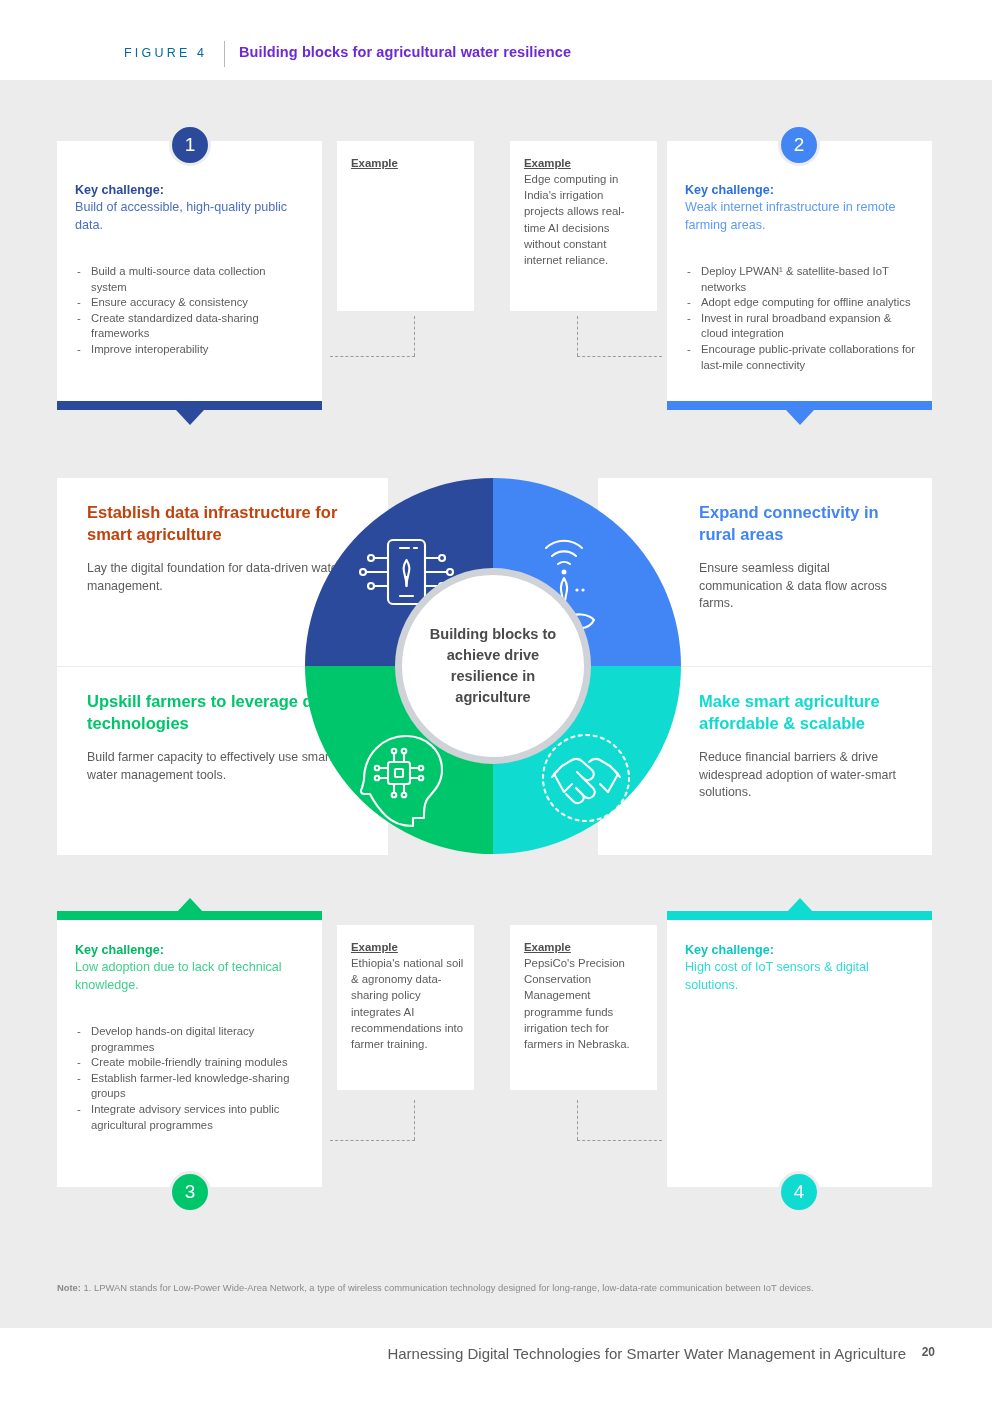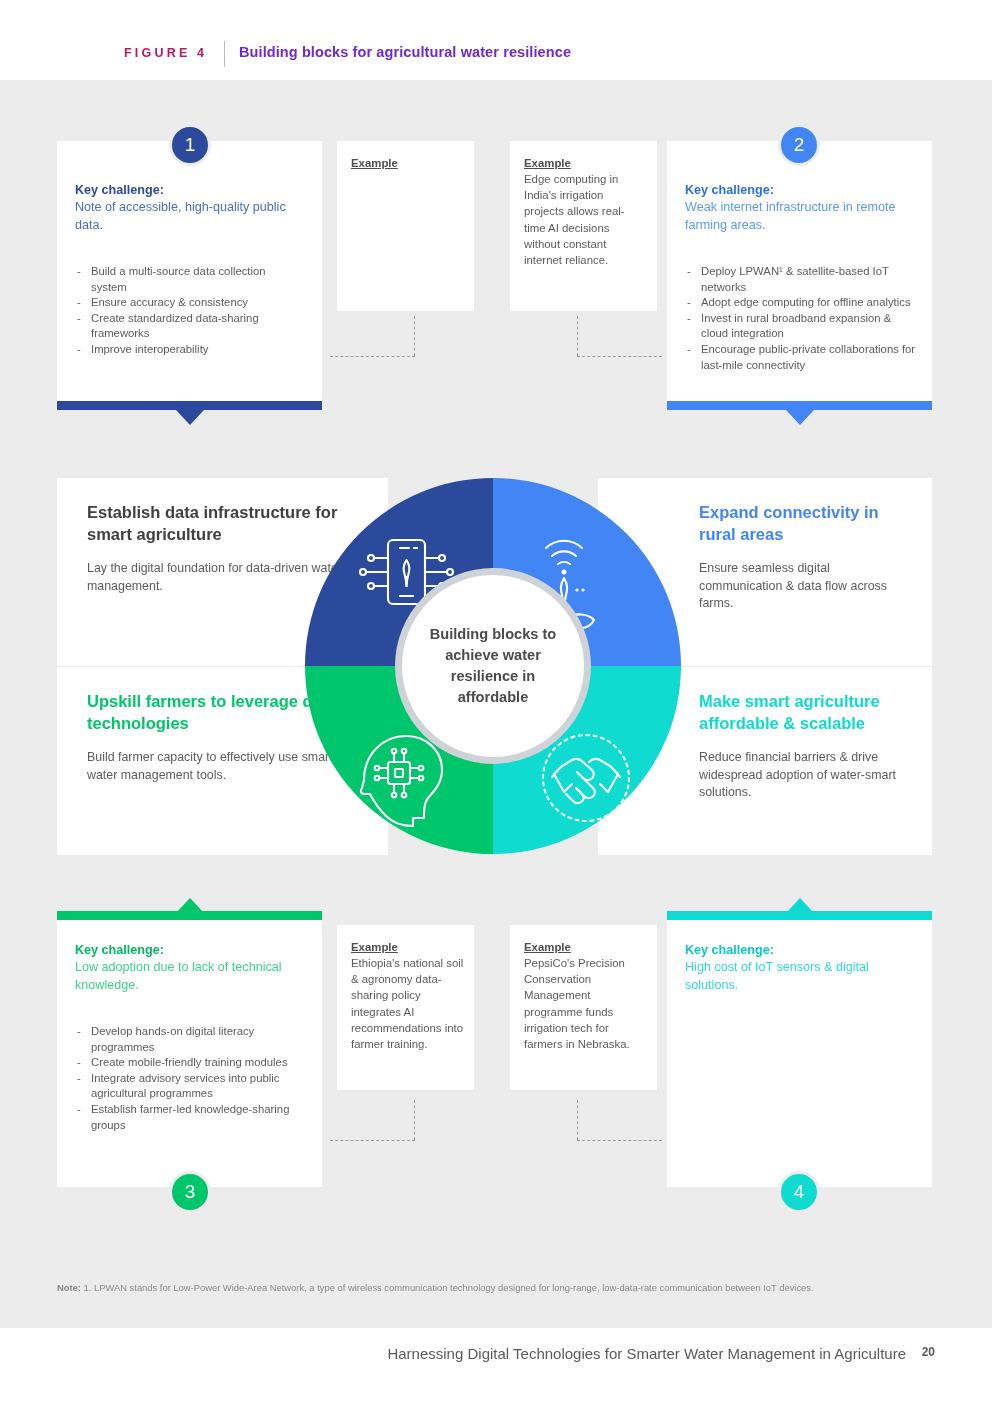--- a/index.html
+++ b/index.html
@@ -10,21 +10,21 @@
   }
   .page { position: relative; width: 992px; height: 1403px; background:#ececec; overflow: hidden; }
 
   
   .header-band {
     position:absolute; left:0; top:0; width:992px; height:80px;
     background:#ffffff;
   }
   .fig-label {
     position:absolute; left:124px; top:46px;
-    font-size:12.5px; letter-spacing:3.2px; color:#be185d; font-weight:700;
+    font-size:12.5px; letter-spacing:3.2px; color:#0369a1; font-weight:400;
     white-space:nowrap;
   }
   .fig-divider {
     position:absolute; left:224px; top:41px; width:1px; height:26px; background:#b9b9b9;
   }
   .fig-title {
     position:absolute; left:239px; top:44px;
     font-size:14.5px; font-weight:bold; color:#6d28d9; letter-spacing:0.1px;
     white-space:nowrap;
   }
@@ -110,21 +110,21 @@
 <div class="page">
 
   <div class="header-band"></div>
   <div class="fig-label">FIGURE 4</div>
   <div class="fig-divider"></div>
   <div class="fig-title">Building blocks for agricultural water resilience</div>
 
   <div class="card" style="left:57px; top:141px; width:265px; height:260px;">
     <div style="padding:41px 22px 0 18px;">
       <div class="ch-head" style="color:#2b4a9b;">Key challenge:</div>
-      <div class="ch-sub" style="color:#4a6fc0;">Note of accessible, high-quality public data.</div>
+      <div class="ch-sub" style="color:#4a6fc0;">Build of accessible, high-quality public data.</div>
       <ul class="ch-list">
         <li>Build a multi-source data collection system</li>
         <li>Ensure accuracy &amp; consistency</li>
         <li>Create standardized data-sharing frameworks</li>
         <li>Improve interoperability</li>
       </ul>
     </div>
   </div>
   <div class="bar" style="left:57px; top:401px; width:265px; background:#2b4a9b;">
     <div class="bar-arrow-down" style="border-top:15px solid #2b4a9b;"></div>
@@ -164,21 +164,21 @@
   </div>
   <div class="bar" style="left:667px; top:401px; width:265px; background:#4285f4;">
     <div class="bar-arrow-down" style="border-top:15px solid #4285f4;"></div>
   </div>
   <div class="badge" style="left:778px; top:124px; background:#4285f4;">
     <span>2</span>
   </div>
 
   <div class="card" style="left:57px; top:478px; width:331px; height:188px;">
     <div style="padding:24px 30px 0 30px;">
-      <div class="q-title" style="color:#404040;">Establish data infrastructure for smart agriculture</div>
+      <div class="q-title" style="color:#c2410c;">Establish data infrastructure for smart agriculture</div>
       <div class="q-body">Lay the digital foundation for data-driven water management.</div>
     </div>
   </div>
 
   <div class="card" style="left:598px; top:478px; width:334px; height:188px;">
     <div style="padding:24px 18px 0 101px;">
       <div class="q-title" style="color:#4285f4;">Expand connectivity in rural areas</div>
       <div class="q-body">Ensure seamless digital communication &amp; data flow across farms.</div>
     </div>
   </div>
@@ -272,36 +272,36 @@
         <path d="M280,310 L286,316 C289,319 288,322 285,324 C282,326 279,325 277,323 L270,316"></path>
         <path d="M314,288 L304,282 C300,280 296,281 293,284"></path>
         <path d="M266,288 L258,296 L268,314 L276,306"></path>
         <path d="M314,288 L322,296 L312,314 L304,306"></path>
         <line x1="262" y1="292" x2="256" y2="299"></line>
         <line x1="318" y1="292" x2="324" y2="299"></line>
       </g>
     </svg>
 
     <div class="donut-hub">
-      <span>Building blocks to achieve water resilience in affordable</span>
+      <span>Building blocks to achieve drive resilience in agriculture</span>
     </div>
   </div>
 
   <div class="bar" style="left:57px; top:911px; width:265px; background:#00c66b;">
     <div class="bar-arrow-up" style="border-bottom:15px solid #00c66b;"></div>
   </div>
   <div class="card" style="left:57px; top:920px; width:265px; height:267px;">
     <div style="padding:22px 14px 0 18px;">
       <div class="ch-head" style="color:#00b862;">Key challenge:</div>
       <div class="ch-sub" style="color:#3ed18d;">Low adoption due to lack of technical knowledge.</div>
       <ul class="ch-list">
         <li>Develop hands-on digital literacy programmes</li>
         <li>Create mobile-friendly training modules</li>
+        <li>Establish farmer-led knowledge-sharing groups</li>
         <li>Integrate advisory services into public agricultural programmes</li>
-        <li>Establish farmer-led knowledge-sharing groups</li>
       </ul>
     </div>
   </div>
   <div class="badge" style="left:169px; top:1171px; background:#00c66b;">
     <span>3</span>
   </div>
 
   <div class="card" style="left:337px; top:925px; width:137px; height:165px;">
     <div style="padding:14px 10px 0 14px;">
       <div class="ex-title">Example</div>

